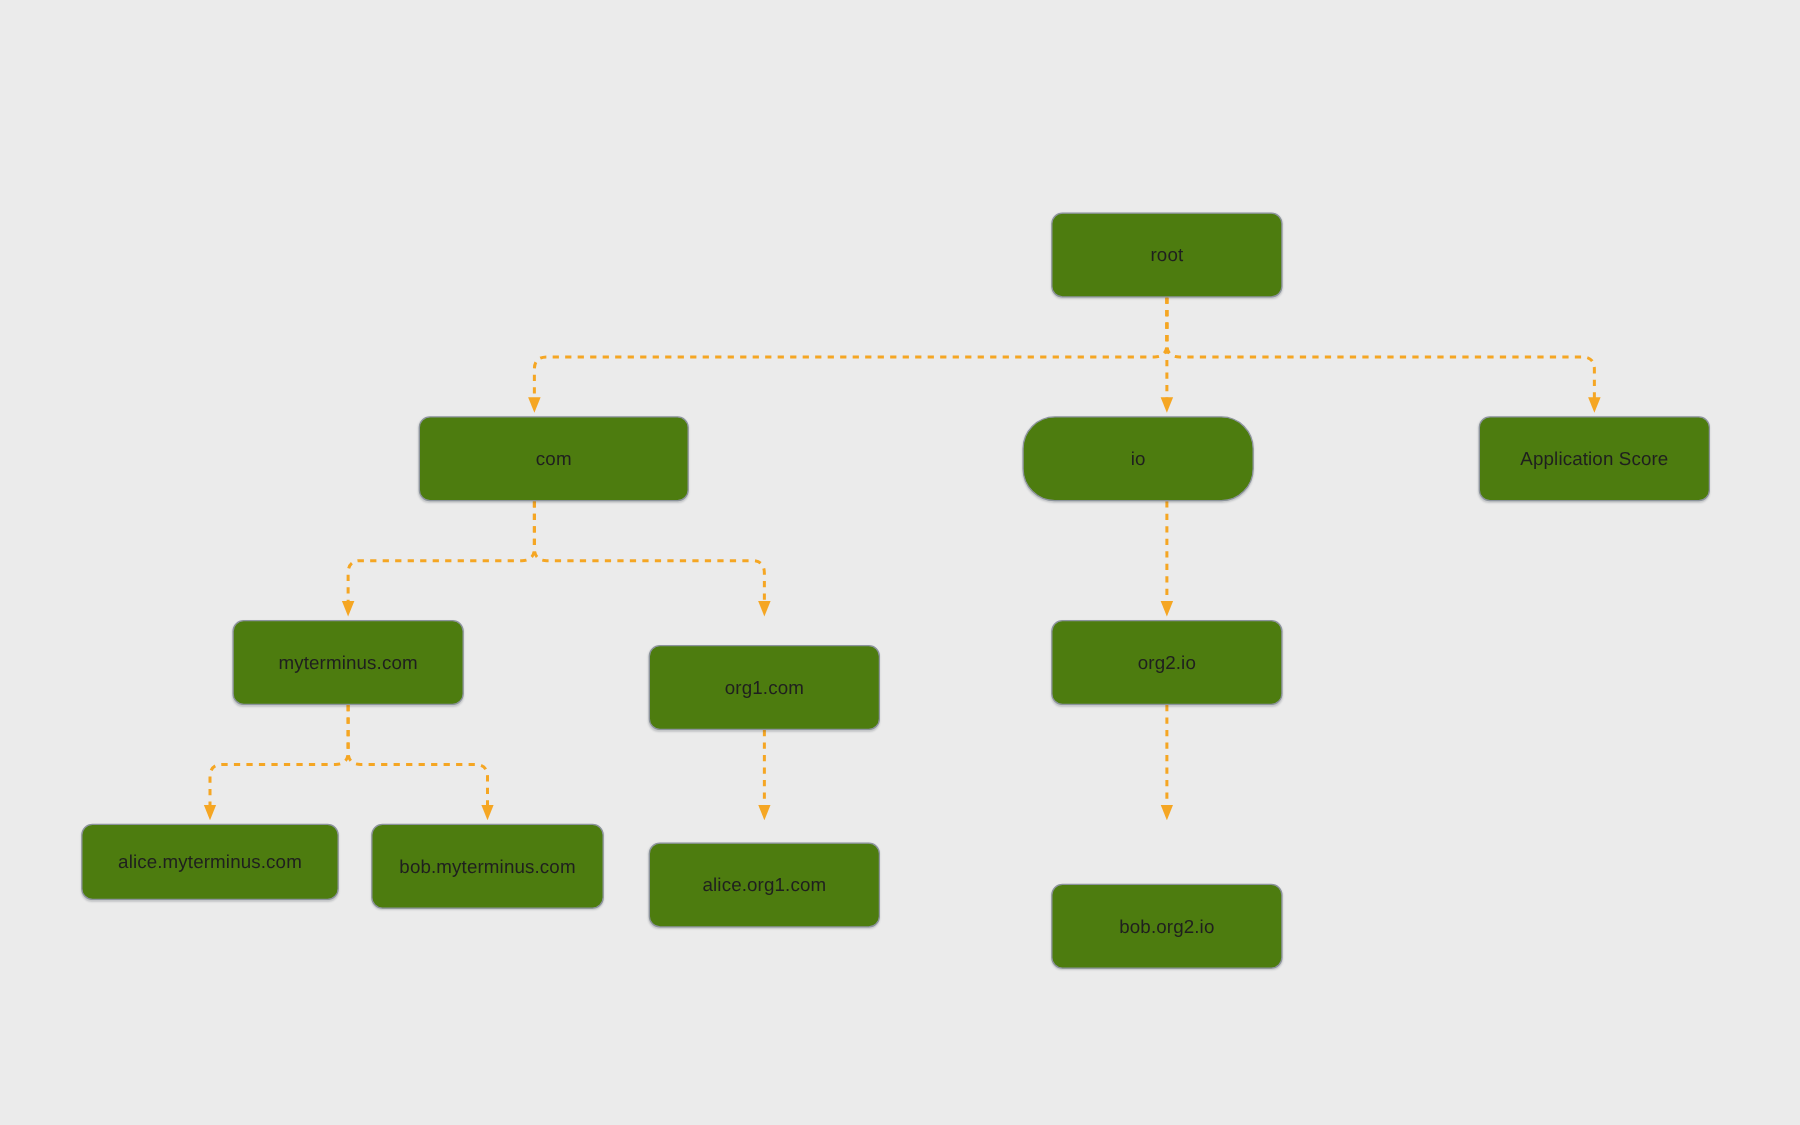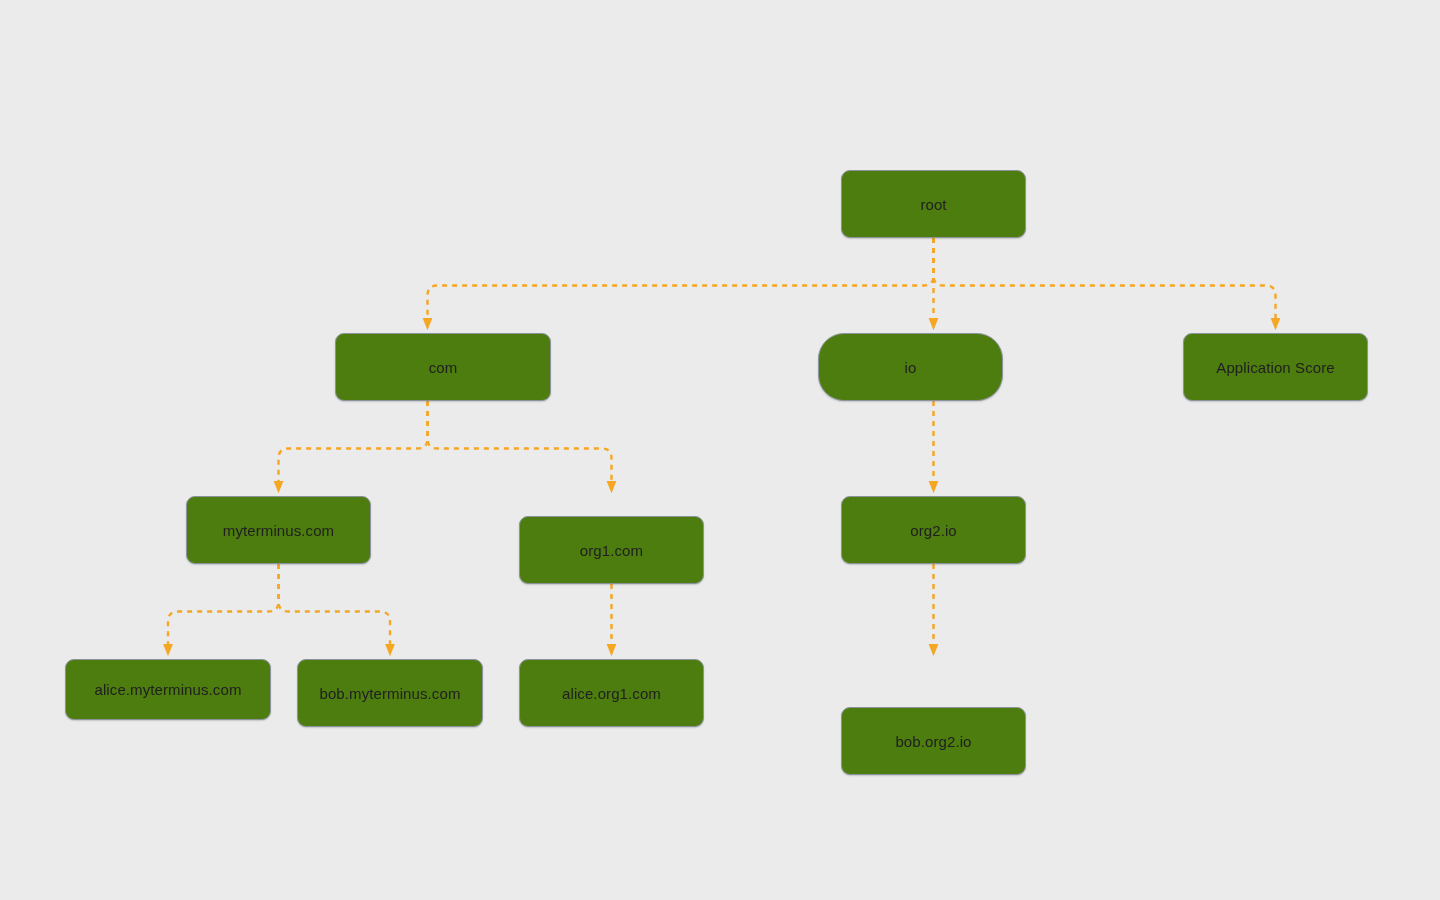--- a/index.html
+++ b/index.html
@@ -90,20 +90,20 @@
       </div>
       <div class="node" style="left: 841px; top: 496px; width: 185px; height: 68px;">
         <span class="node-label">org2.io</span>
       </div>
       <div class="node" style="left: 65px; top: 659px; width: 206px; height: 61px;">
         <span class="node-label">alice.myterminus.com</span>
       </div>
       <div class="node" style="left: 297px; top: 659px; width: 186px; height: 68px;">
         <span class="node-label">bob.myterminus.com</span>
       </div>
-      <div class="node" style="left: 519px; top: 659px; width: 185px; height: 68px;">
+      <div class="node" style="left: 519px; top: 674px; width: 185px; height: 68px;">
         <span class="node-label">alice.org1.com</span>
       </div>
       <div class="node" style="left: 841px; top: 659px; width: 185px; height: 68px; margin-top: 48px;">
         <span class="node-label">bob.org2.io</span>
       </div>
     </div>
 </div>
 
 </body></html>

